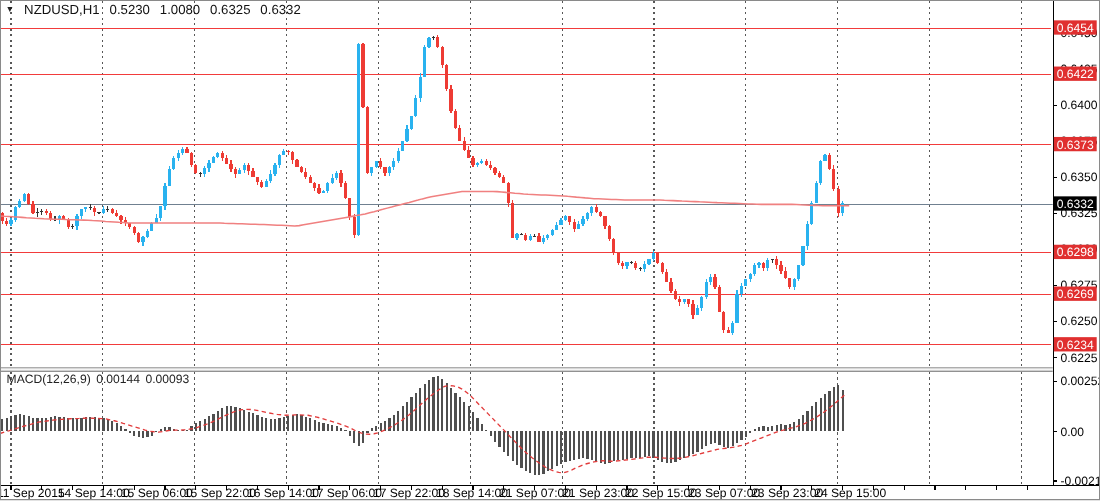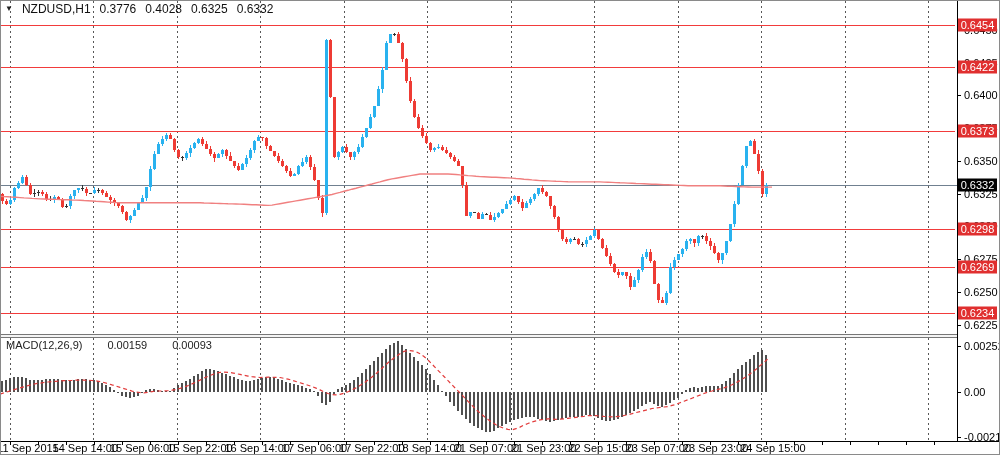--- a/index.html
+++ b/index.html
@@ -1,21 +1,21 @@
 <!DOCTYPE html>
 <html><head>
 <meta charset="utf-8">
 <style>
   html,body{margin:0;padding:0;background:#fff;width:1000px;height:455px;overflow:hidden;}
   .window{position:relative;width:1000px;height:455px;font-family:"Liberation Sans",sans-serif;background:#fff;}
   svg{position:absolute;left:0;top:0;}
   .hdr{position:absolute;left:5px;top:2px;display:flex;align-items:center;gap:9px;
        font-size:12px;color:#111;pointer-events:none;z-index:5;}
   .hdr .tri{font-size:8px;line-height:12px;color:#222;pointer-events:auto;}
-  .macd-hdr{position:absolute;left:6px;top:339px;display:flex;gap:25px;font-size:11px;color:#222;z-index:5;}
+  .macd-hdr{position:absolute;left:6px;top:339px;display:flex;gap:5px;font-size:11px;color:#222;z-index:5;}
   text{font-family:"Liberation Sans",sans-serif;}
 </style>
 </head>
 <body>
 
 <div class="window">
   <svg id="cv" width="1000" height="455" viewBox="0 0 1000 455">
       <rect x="0" y="0" width="1000" height="455" fill="#fff"></rect>
       <g stroke="#454545" stroke-width="1" stroke-dasharray="2 3" shape-rendering="crispEdges" opacity="0.9">
         <line x1="10" y1="1" x2="10" y2="334"></line>
@@ -749,24 +749,24 @@
         <text x="658.3" y="452" font-size="11" fill="#000000" text-anchor="middle">23 Sep 07:00</text>
         <text x="715.5999999999999" y="452" font-size="11" fill="#000000" text-anchor="middle">23 Sep 23:00</text>
         <text x="772.9" y="452" font-size="11" fill="#000000" text-anchor="middle">24 Sep 15:00</text>
       </g>
       <rect x="0.5" y="0.5" width="999" height="454" fill="none" stroke="#8a8a8a" stroke-width="1" shape-rendering="crispEdges"></rect>
     </svg>
 
   <div class="hdr">
     <span class="tri">▼</span>
     <span>NZDUSD,H1</span>
-    <span>0.3776</span>
-    <span>0.4028</span>
+    <span>0.5230</span>
+    <span>1.0080</span>
     <span>0.6325</span>
     <span>0.6332</span>
   </div>
 
   <div class="macd-hdr">
     <span>MACD(12,26,9)</span>
-    <span>0.00159</span>
+    <span>0.00144</span>
     <span>0.00093</span>
   </div>
 </div>
 
 </body></html>

